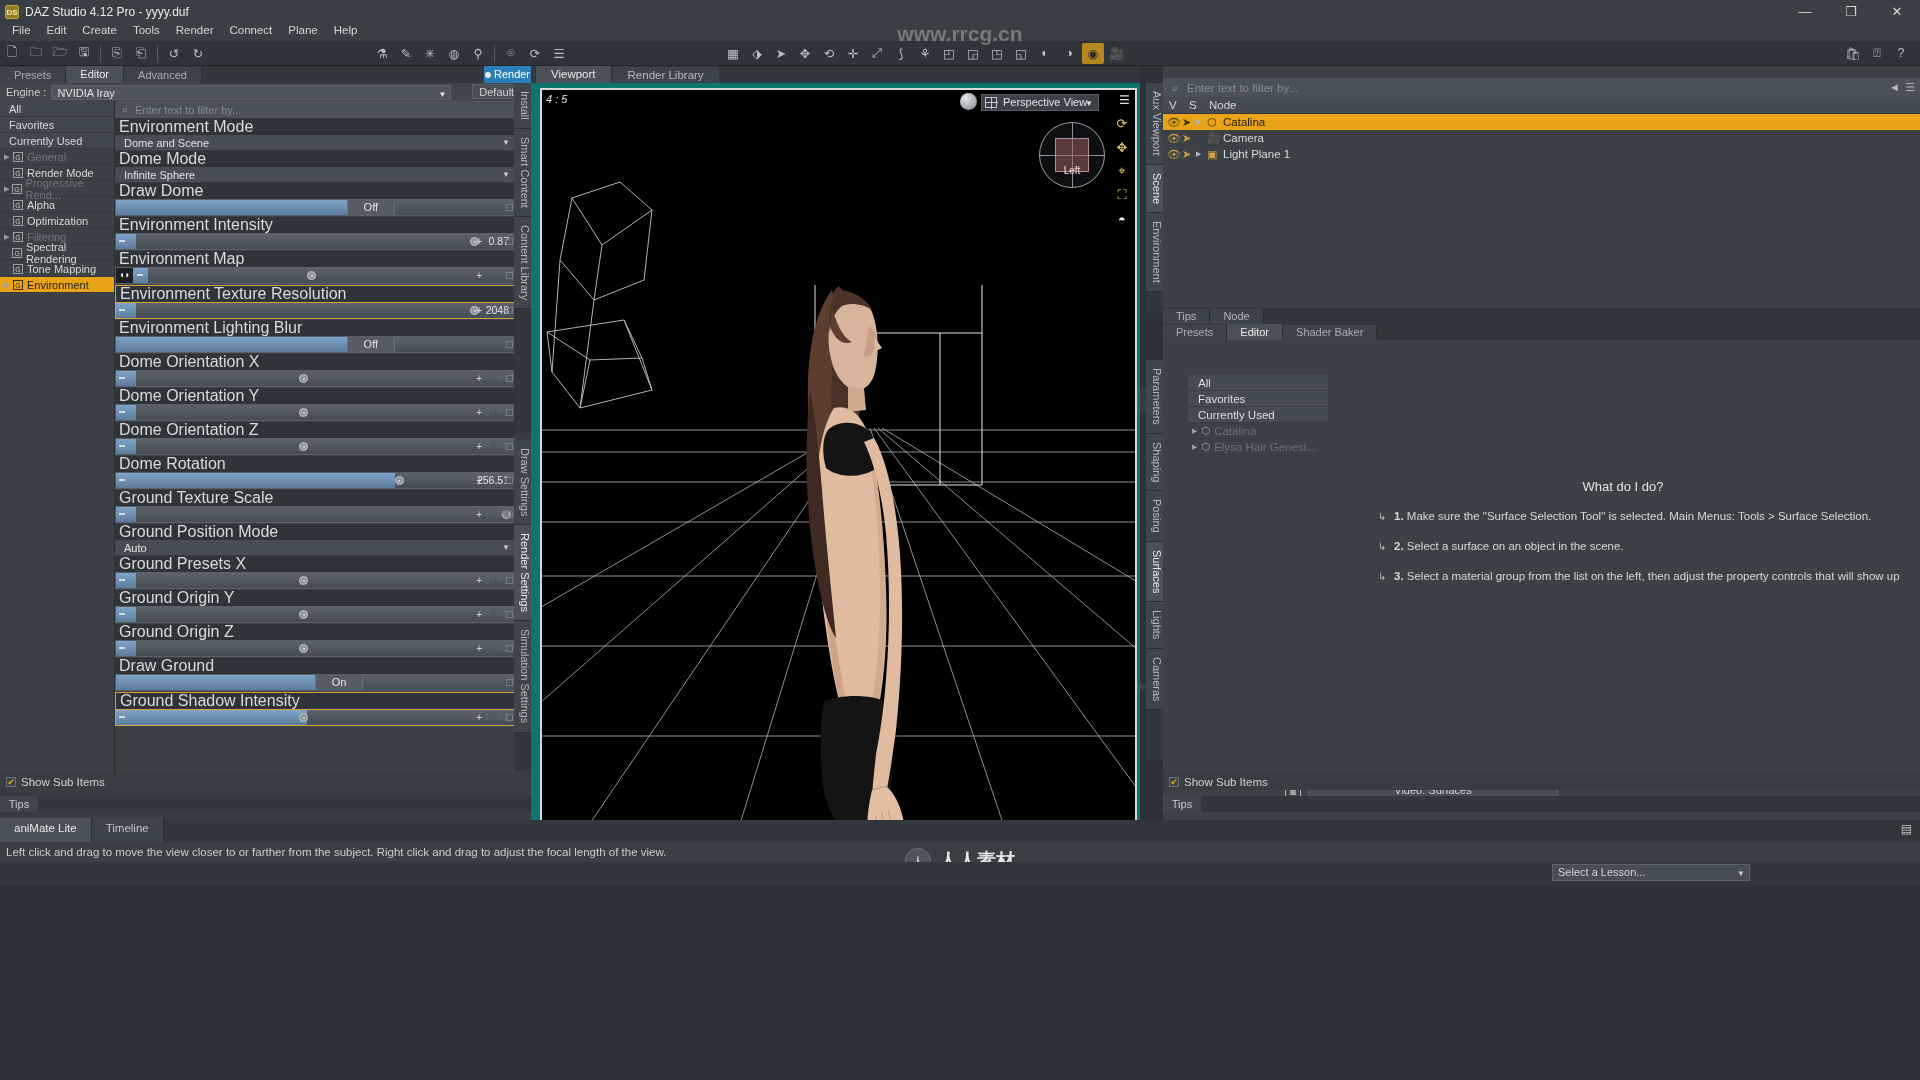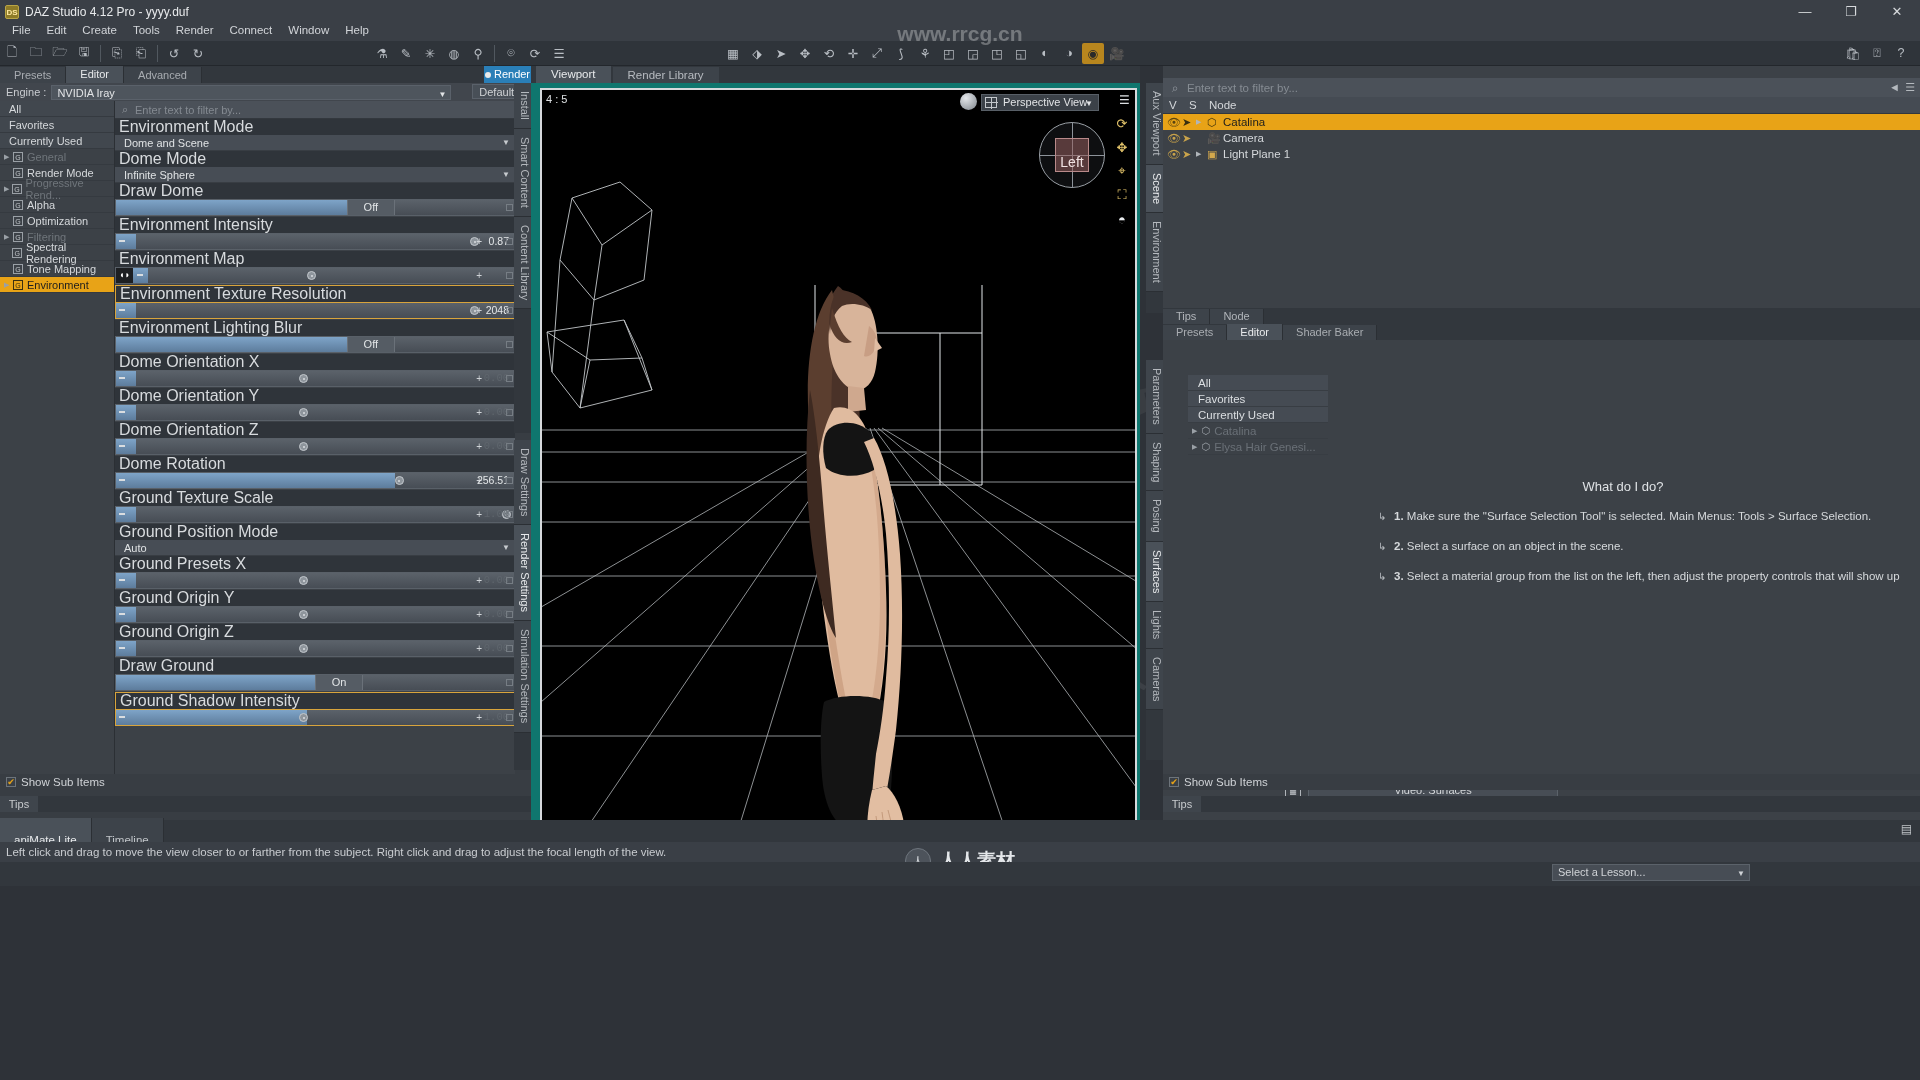--- a/index.html
+++ b/index.html
@@ -145,21 +145,21 @@
               line-height:16px; text-align:center; color:#c7cacd; }
 
   
   .center { position:absolute; left:531px; top:66px; width:609px; height:754px; background:#0f766e; }
   .vtabs { display:flex; height:17px; background:#32373d; align-items:flex-end; padding-left:5px; }
   .vtab { height:16px; padding:0 15px; font-size:11.5px; line-height:16px;
           background:#3d434a; color:#b7bbc0; margin-right:2px; }
   .vtab.sel { background:#4a5159; color:#e8eaec; height:17px; line-height:17px; }
   .vport { position:absolute; left:9px; top:22px; width:597px; height:745px;
            background:#000; border:2px solid #d6d9dc; overflow:hidden; }
-  .vp-frames { position:absolute; left:4px; top:3px; font-size:11px; color:#dfe2e4; z-index:5; }
+  .vp-frames { position:absolute; left:4px; top:3px; font-size:11px; color:#dfe2e4; z-index:5;font-style:italic; }
   .vp-combo { position:absolute; right:36px; top:4px; height:17px; width:118px;
               background:#3b4148; border:1px solid #585f67; font-size:11px;
               line-height:15px; color:#e2e4e6; padding-left:21px; z-index:5; }
   .vp-combo .gridico { position:absolute; left:3px; top:2px; width:12px; height:11px;
               border:1px solid #c3c7cb; }
   .vp-combo .gridico::before { content:""; position:absolute; left:5px; top:0; width:1px;
               height:11px; background:#c3c7cb; }
   .vp-combo .gridico::after { content:""; position:absolute; left:0; top:4px; width:12px;
               height:1px; background:#c3c7cb; }
   .vp-combo .arw { position:absolute; right:5px; top:1px; font-size:8px; }
@@ -171,22 +171,22 @@
   .vp-rtool { width:18px;height:18px;color:#e2c36a;font-size:13px;display:flex;
               align-items:center;justify-content:center; }
   .vp-rtool.w { color:#e9ecef; }
   .vp-menu { position:absolute; right:3px; top:3px; width:15px; height:15px;
              color:#dcdfe2; font-size:12px; z-index:6; text-align:center; line-height:15px;}
   .nav-cube { position:absolute; right:30px; top:32px; width:66px; height:66px; z-index:5; }
   .nav-cube .ring { position:absolute; inset:0; border:1.5px solid #9aa0a6; border-radius:50%;
              background:rgba(40,44,48,0.35); }
   .nav-cube .face { position:absolute; left:16px; top:16px; width:34px; height:34px;
              background:rgba(150,95,95,0.55); border:1px solid #b98a8a; }
-  .nav-cube .lbl { position:absolute; left:0; top:32px; width:66px; text-align:center;
-             font-size:14px; color:#f0e2e2; }
+  .nav-cube .lbl { position:absolute; left:0; top:43px; width:66px; text-align:center;
+             font-size:10px; color:#f0e2e2; }
   .nav-cube .cx { position:absolute; left:33px; top:0; width:1px; height:66px; background:#8d939a; }
   .nav-cube .cy { position:absolute; left:0; top:33px; width:66px; height:1px; background:#8d939a; }
   .vp-scroll { position:absolute; left:0; bottom:0; width:597px; height:9px; background:#2b2f34; }
   .vp-scroll .thumb { position:absolute; left:130px; top:1px; width:60px; height:7px; background:#565d65; }
 
   
   .grid { position:absolute; left:0; top:0; width:597px; height:745px; }
 
   
   .vstrip { position:absolute; background:#32373d; width:17px; }
@@ -249,21 +249,21 @@
   .vid-ico { position:absolute; left:122px; bottom:22px; width:16px; height:13px;
              border:1px solid #b0b5ba; font-size:8px; text-align:center; line-height:12px;
              color:#c8ccd0; }
   .rp-footer { position:absolute; left:0; bottom:30px; width:757px; height:16px;
                display:flex; align-items:center; padding-left:6px; background:#383d43; }
   .rp-tips { position:absolute; left:0; bottom:8px; width:757px; height:16px; background:#32373d; }
 
   
   .botbar { position:absolute; left:0; top:820px; width:1920px; height:22px;
             background:#32373d; display:flex; align-items:flex-end; }
-  .btab { height:24px; padding:12px 14px; font-size:11.5px; line-height:20px;
+  .btab { height:24px; padding:0 14px; font-size:11.5px; line-height:20px;
           background:#3d434a; color:#c0c4c8; border-right:1px solid #2b2f34; }
   .btab.sel { background:#4a5159; color:#e8eaec; }
   .statusbar { position:absolute; left:0; top:842px; width:1920px; height:20px;
                background:#3a3f46; display:flex; align-items:center; }
   .status-text { font-size:11.5px; color:#c9ccd0; padding-left:6px; }
   .logo-row { position:absolute; left:50%; top:848px; transform:translateX(-50%);
               display:flex; align-items:center; gap:8px; }
   .logo-circle { width:26px;height:26px;border-radius:50%;background:#4d535b;
               border:1px solid #6e757d; color:#dfe2e5; font-size:11px;
               display:flex;align-items:center;justify-content:center; }
@@ -291,21 +291,21 @@
     </div>
   </div>
 
   <div class="menubar" id="menubar">
       <div class="menu-item">File</div>
       <div class="menu-item">Edit</div>
       <div class="menu-item">Create</div>
       <div class="menu-item">Tools</div>
       <div class="menu-item">Render</div>
       <div class="menu-item">Connect</div>
-      <div class="menu-item">Window</div>
+      <div class="menu-item">Plane</div>
       <div class="menu-item">Help</div>
     </div>
 
   <div class="toolbar">
     <div class="tb-ico">🗋</div>
     <div class="tb-ico">🗀</div>
     <div class="tb-ico">🗁</div>
     <div class="tb-ico">🖫</div>
     <div class="tb-sep"></div>
     <div class="tb-ico">⎘</div>

